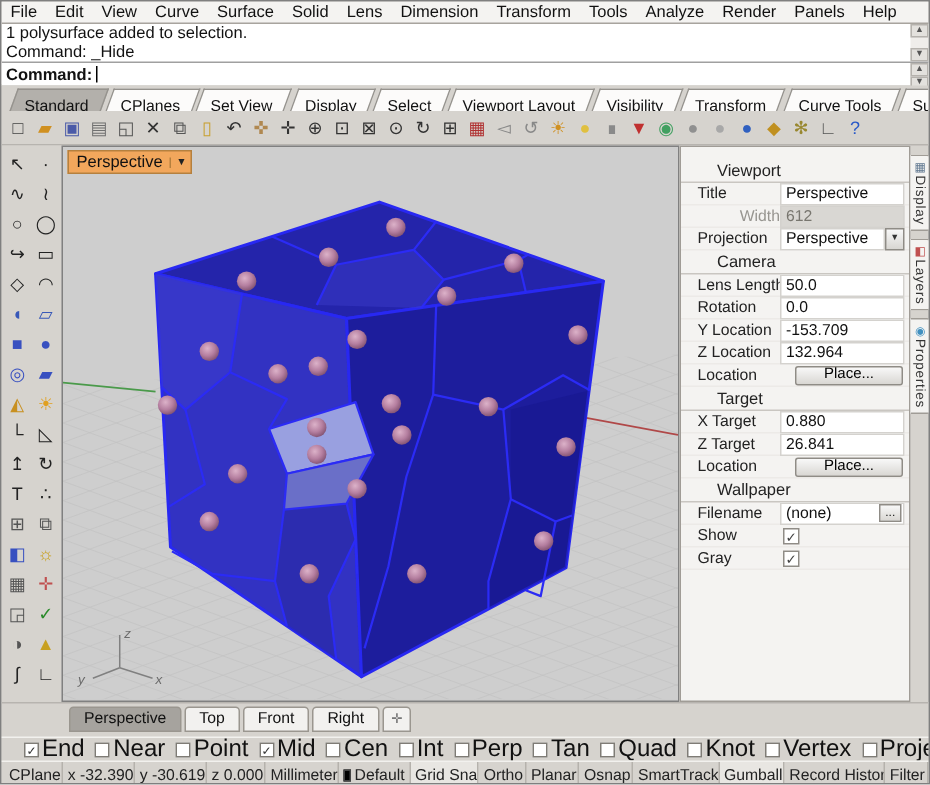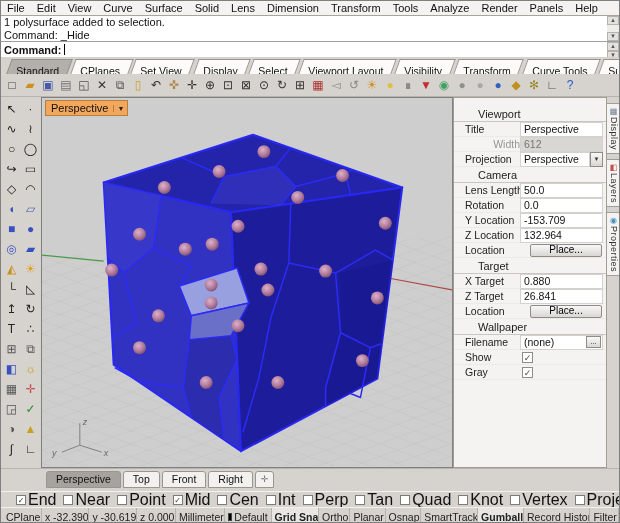--- a/index.html
+++ b/index.html
@@ -97,21 +97,21 @@
   .os-box { width:10px; height:10px; background:#fff; border:1px solid #7f7c76; margin-right:2px;
     font-size:8px; line-height:9px; text-align:center; color:#333; }
   .os-box.checked::after { content:"✓"; }
   .os-box.dark { background:#6b6b74; border-color:#55555e; }
   .os-lab { white-space:nowrap; }
   
   .statusbar { position:absolute; top:506px; left:0; right:0; height:17px; background:#d6d3ce;
     display:flex; align-items:stretch; border-top:1px solid #f2f1ee; font-size:10.5px; padding-left:2px; }
   .st-cell { border-right:1px solid #b5b2ac; padding:2px 3px 0 3px; white-space:nowrap; overflow:hidden;
     color:#222; display:flex; align-items:center; }
-  .st-cell.active { font-weight:bold; background:#e8e6e2; }
+  .st-cell.active { font-weight:normal; background:#e8e6e2; }
   .sw { display:inline-block; width:8px; height:8px; margin-right:2px; border:1px solid #444; }
 </style>
 </head>
 <body>
 
 <div id="app">
 
   <div class="menubar">
       <span class="menu-item">File</span>
       <span class="menu-item">Edit</span>

